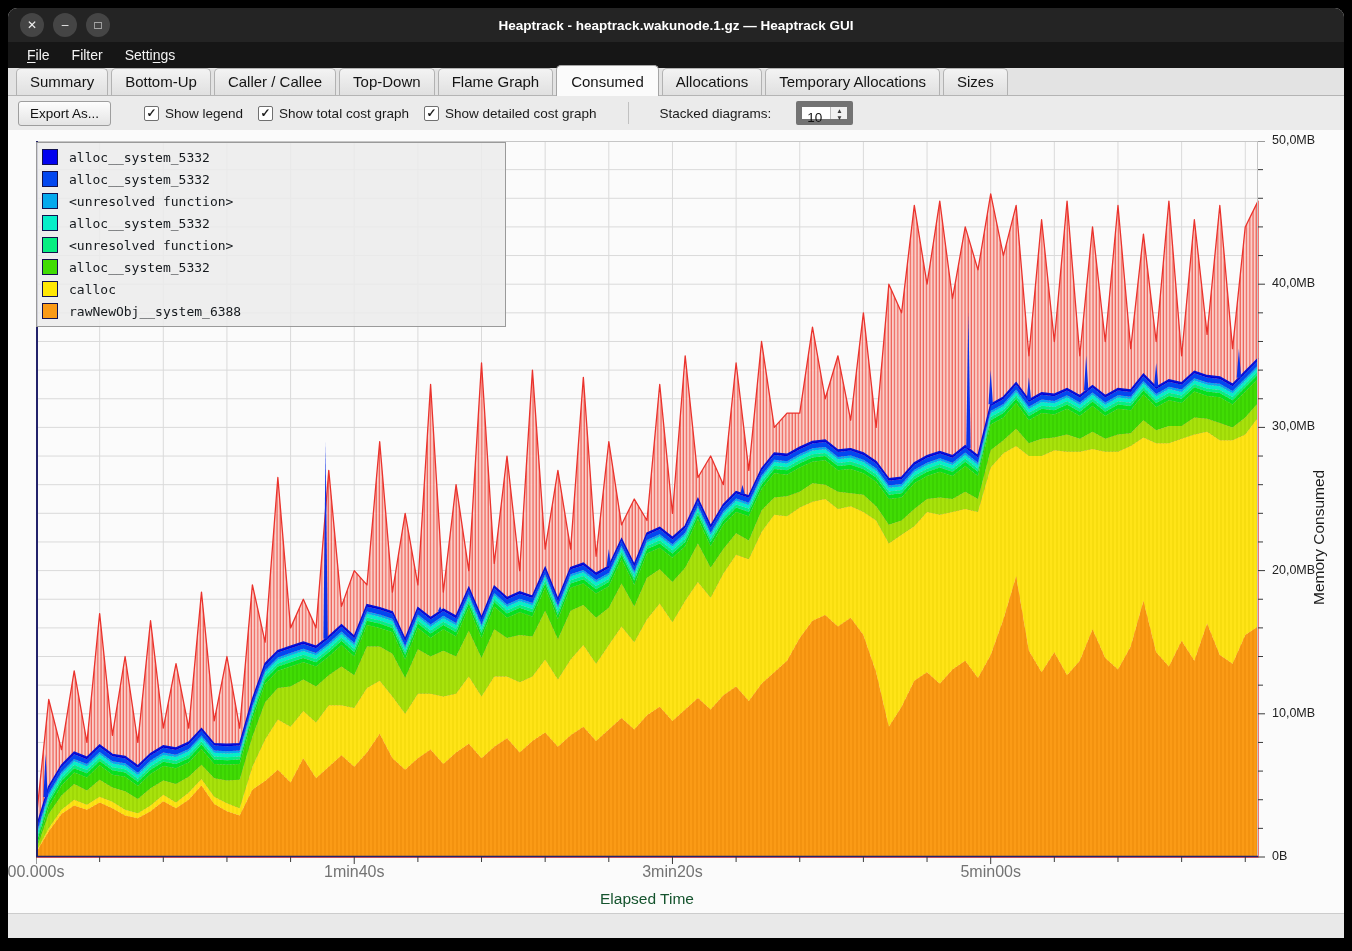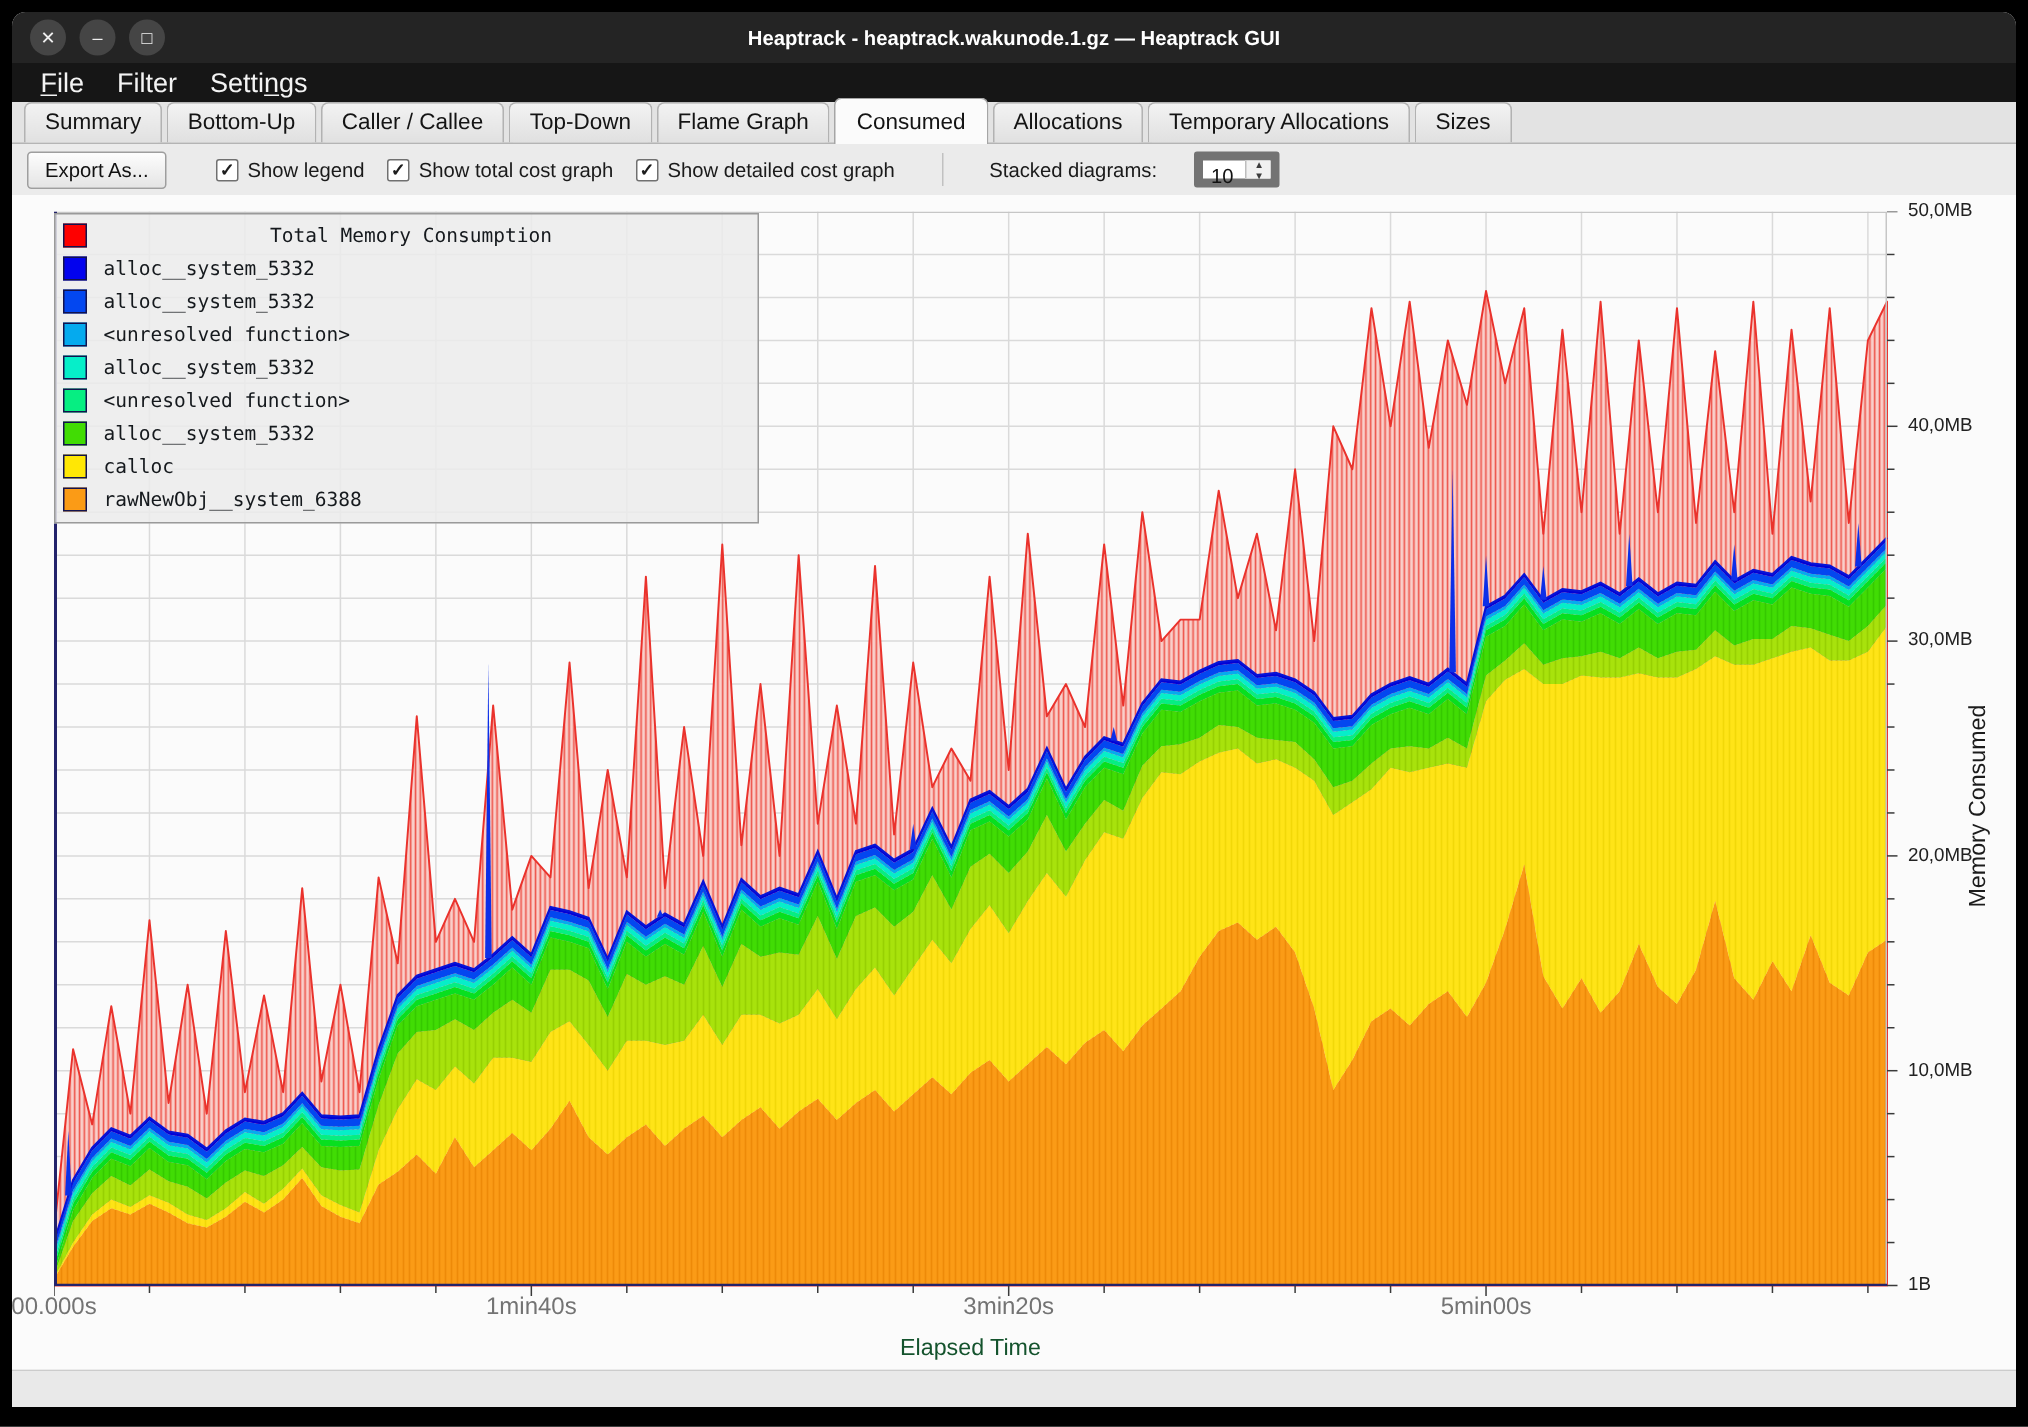--- a/index.html
+++ b/index.html
@@ -9,21 +9,21 @@
             display:flex; flex-direction:column; }
   
   .titlebar { height:34px; background:#242424; position:relative; flex:none;
               display:flex; align-items:center; justify-content:center; }
   .winbtns { position:absolute; left:12px; top:5px; display:flex; gap:9px; }
   .winbtn { width:24px; height:24px; border-radius:50%; background:#454545; color:#efefef;
             display:flex; align-items:center; justify-content:center; font-size:12px; line-height:1; }
   .title-text { color:#ffffff; font-weight:bold; font-size:13.5px; }
   
   .menubar { height:26px; background:#161616; flex:none; display:flex; align-items:center; padding-left:8px; }
-  .menu-item { color:#f4f4f4; font-size:18px; padding:3px 11px; cursor:default; }
+  .menu-item { color:#f4f4f4; font-size:14px; padding:3px 11px; cursor:default; }
   .menu-item u { text-underline-offset:2px; }
   
   .tabbar { height:28px; background:#e3e3e3; flex:none; display:flex; align-items:flex-end;
             padding-left:8px; border-bottom:1px solid #b4b4b4; }
   .tab { font-size:15px; color:#141414; padding:4px 13px 5px; margin-right:3px;
          background:linear-gradient(#f3f3f3,#e0e0e0); border:1px solid #b2b2b2; border-bottom:none;
          border-radius:5px 5px 0 0; white-space:nowrap; }
   .tab.active { background:#fbfbfb; padding:7px 14px 6px; margin-bottom:-1px; border-color:#a5a5a5; }
   
   .toolbar { height:34px; background:#ebebeb; flex:none; display:flex; align-items:center;
@@ -257,24 +257,20 @@
           <line x1="1222" y1="171.84" x2="1227" y2="171.84"></line>
           <line x1="1222" y1="143.2" x2="1229" y2="143.2"></line>
           <line x1="1222" y1="114.56" x2="1227" y2="114.56"></line>
           <line x1="1222" y1="85.92" x2="1227" y2="85.92"></line>
           <line x1="1222" y1="57.28" x2="1227" y2="57.28"></line>
           <line x1="1222" y1="28.64" x2="1227" y2="28.64"></line>
           <line x1="1222" y1="0" x2="1229" y2="0"></line>
         </g>
       </svg>
     <div class="legend" id="legend">
-        <div class="legend-row center">
-          <span class="legend-swatch" style="background: rgb(254, 0, 0);"></span>
-          <span class="legend-label">Total Memory Consumption</span>
-        </div>
         <div class="legend-row">
           <span class="legend-swatch" style="background: rgb(2, 2, 238);"></span>
           <span class="legend-label">alloc__system_5332</span>
         </div>
         <div class="legend-row">
           <span class="legend-swatch" style="background: rgb(3, 71, 240);"></span>
           <span class="legend-label">alloc__system_5332</span>
         </div>
         <div class="legend-row">
           <span class="legend-swatch" style="background: rgb(5, 170, 238);"></span>
@@ -301,21 +297,21 @@
           <span class="legend-label">rawNewObj__system_6388</span>
         </div>
       </div>
     <div id="xlabels">
         <div class="xlab" style="left: 28px;">00.000s</div>
         <div class="xlab" style="left: 346.23px;">1min40s</div>
         <div class="xlab" style="left: 664.46px;">3min20s</div>
         <div class="xlab" style="left: 982.69px;">5min00s</div>
       </div>
     <div id="ylabels">
-        <div class="ylab" style="top: 719px;">1B</div>
+        <div class="ylab" style="top: 719px;">0B</div>
         <div class="ylab" style="top: 575.8px;">10,0MB</div>
         <div class="ylab" style="top: 432.6px;">20,0MB</div>
         <div class="ylab" style="top: 289.4px;">30,0MB</div>
         <div class="ylab" style="top: 146.2px;">40,0MB</div>
         <div class="ylab" style="top: 3px; text-align: right;">50,0MB</div>
       </div>
     <div class="xaxis-title">Elapsed Time</div>
     <div class="yaxis-title">Memory Consumed</div>
   </div>
 

